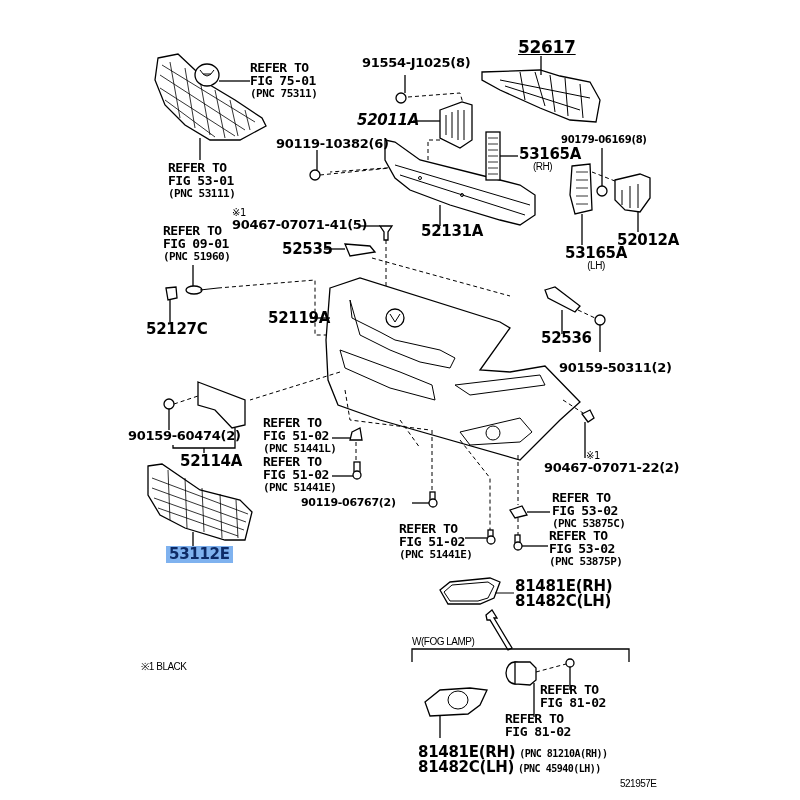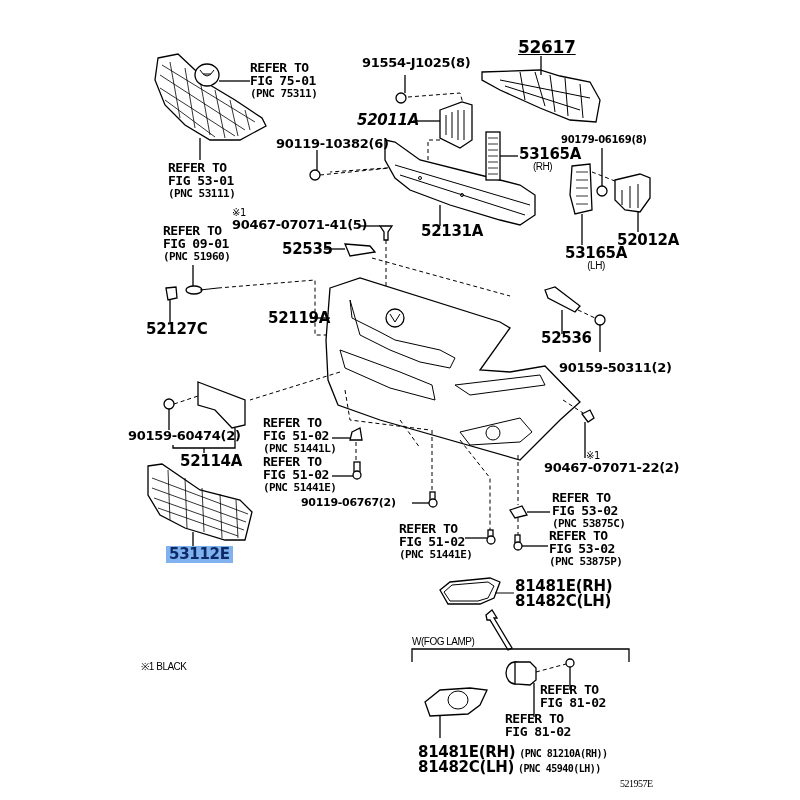--- a/index.html
+++ b/index.html
@@ -8,21 +8,21 @@
     #diagram { position: absolute; left: 0; top: 0; width: 800px; height: 800px; }
     .lbl { position: absolute; font-family: "DejaVu Sans Mono", monospace; font-weight: bold;
            white-space: nowrap; line-height: 1; letter-spacing: -0.5px; }
     .pn  { font-size: 15px; font-family: "DejaVu Sans", sans-serif; font-weight: bold; letter-spacing: -0.3px; }
     .pnb { font-size: 17px; font-family: "DejaVu Sans", sans-serif; font-weight: bold; letter-spacing: -0.3px; text-decoration: underline; }
     .ref { font-size: 13px; line-height: 13px; }
     .pnc { font-size: 11px; font-family: "DejaVu Sans Mono", monospace; font-weight: bold; }
     .sm  { font-size: 10px; font-family: "Liberation Sans", sans-serif; font-weight: normal; }
     .hl  { background: #7fb2ef; color: #0e2b66; padding: 1px 3px; }
     .star { font-size: 10px; font-family: "DejaVu Sans", sans-serif; font-weight: normal; }
-    .fig-id { font-size: 10px; font-family: Liberation Serif, serif; font-weight: normal; }
+    .fig-id { font-size: 10px; font-family: Liberation Sans, sans-serif; font-weight: normal; }
     svg .part { fill: #fff; stroke: #000; stroke-width: 1.3; }
     svg .thin { fill: none; stroke: #000; stroke-width: 1; }
     svg .lead { fill: none; stroke: #000; stroke-width: 1.3; }
     svg .dash { fill: none; stroke: #000; stroke-width: 1; stroke-dasharray: 4 3; }
     svg .hatch { fill: none; stroke: #000; stroke-width: 0.8; }
   </style>
 </head>
 <body>
 
 <div id="diagram">

